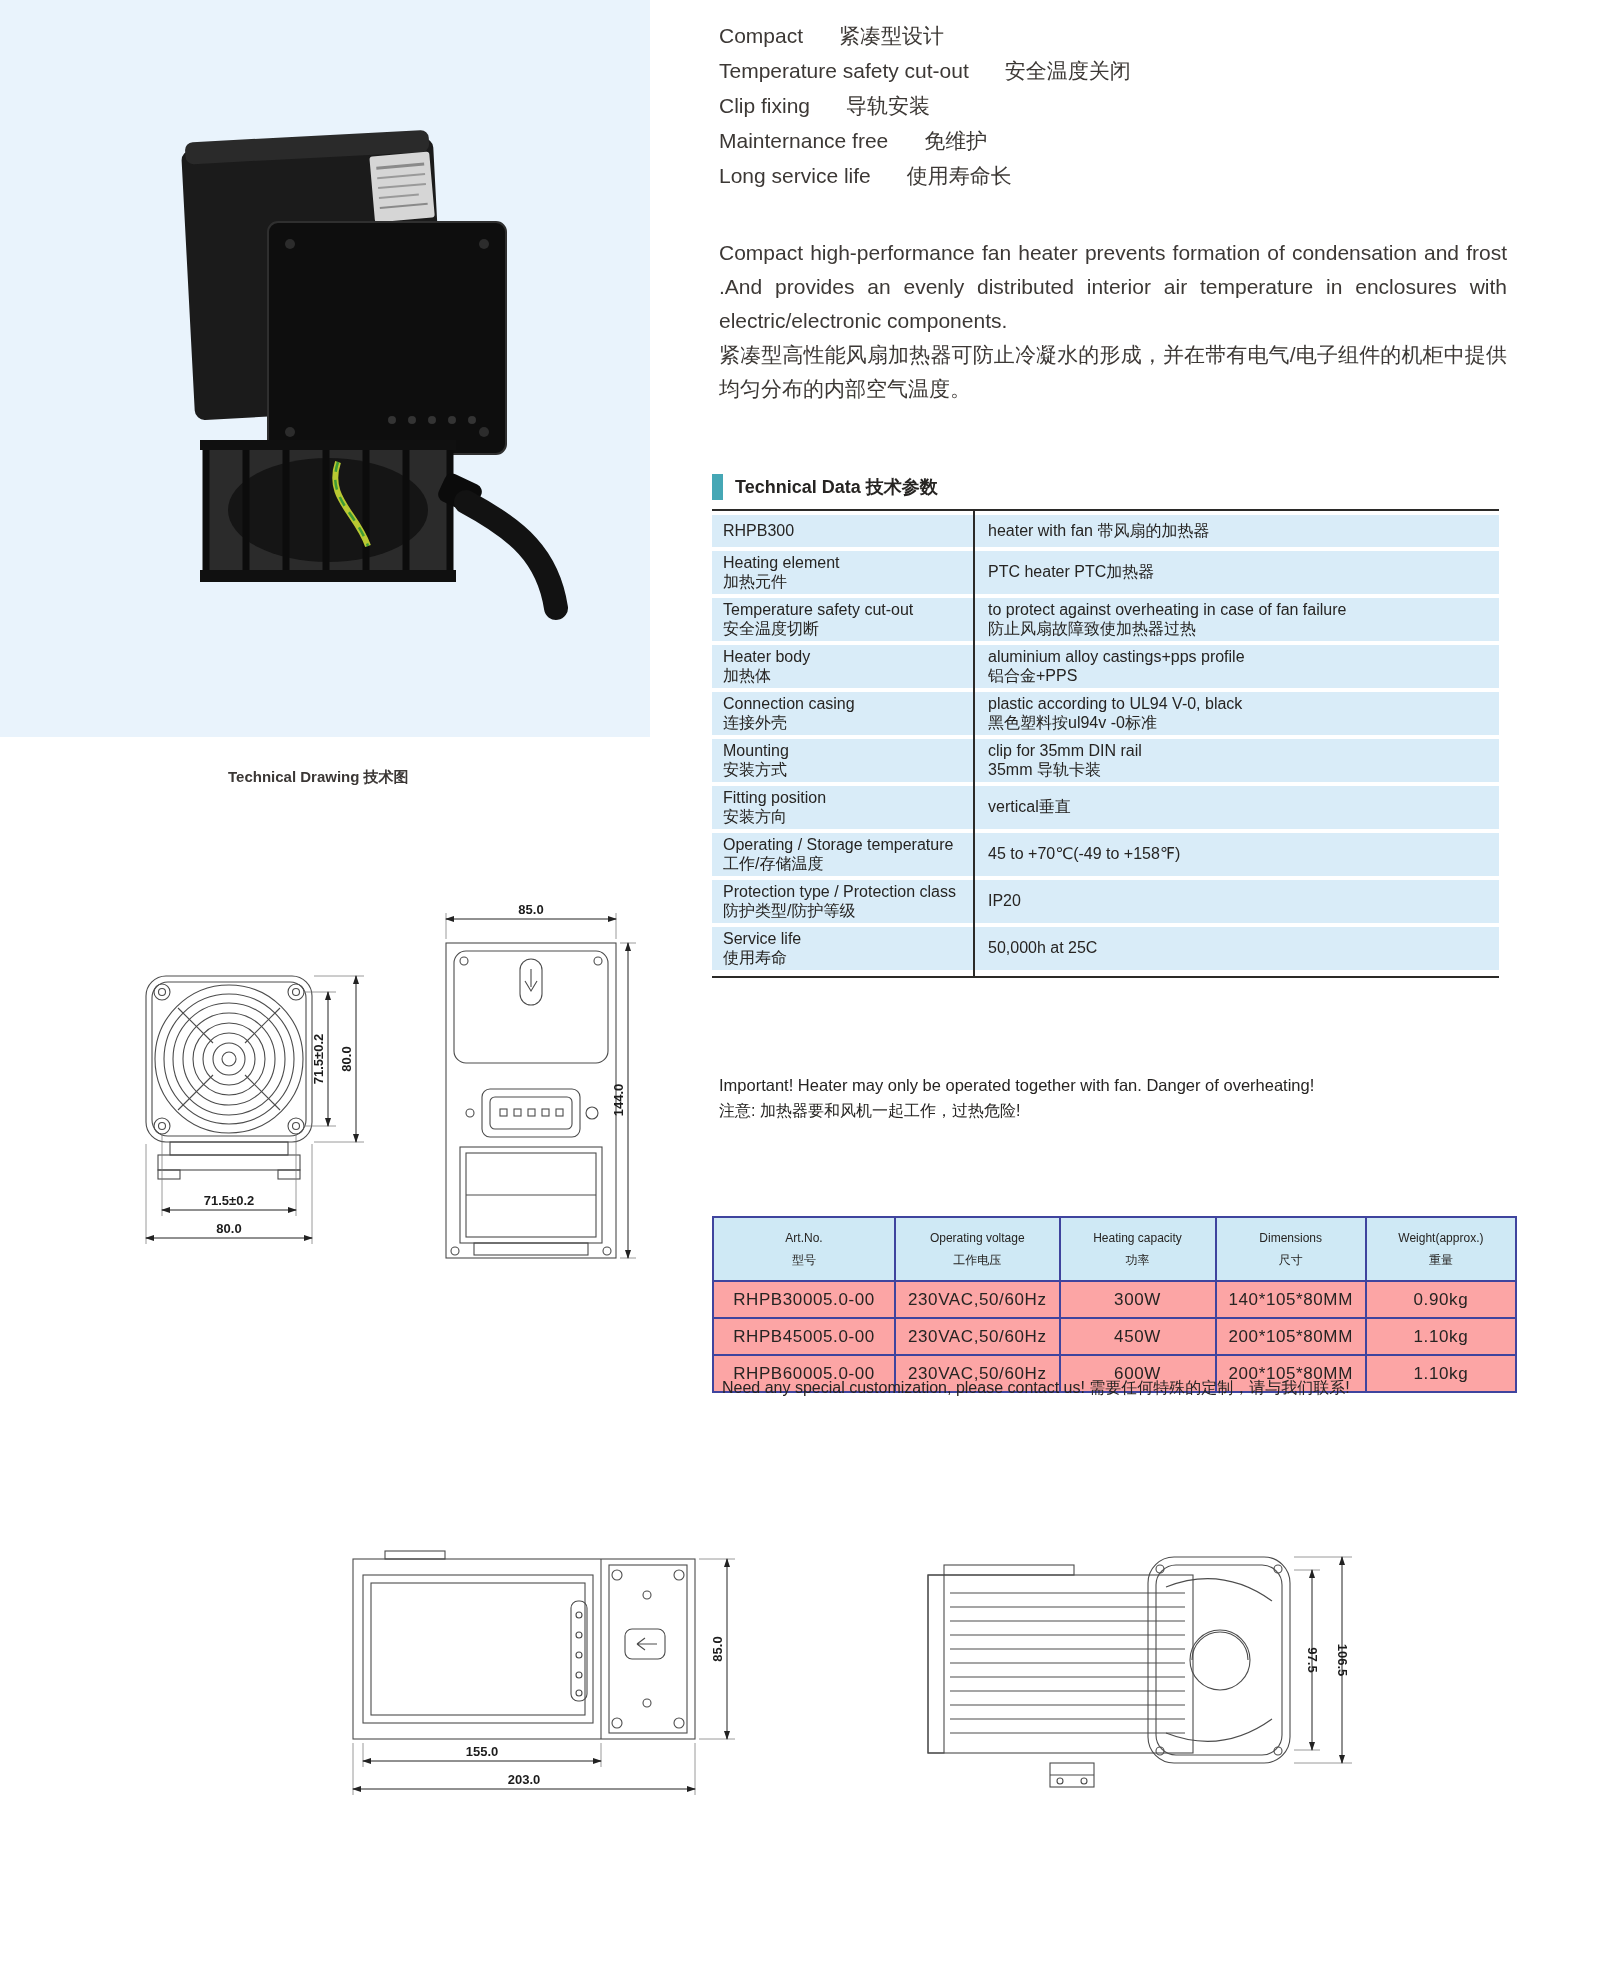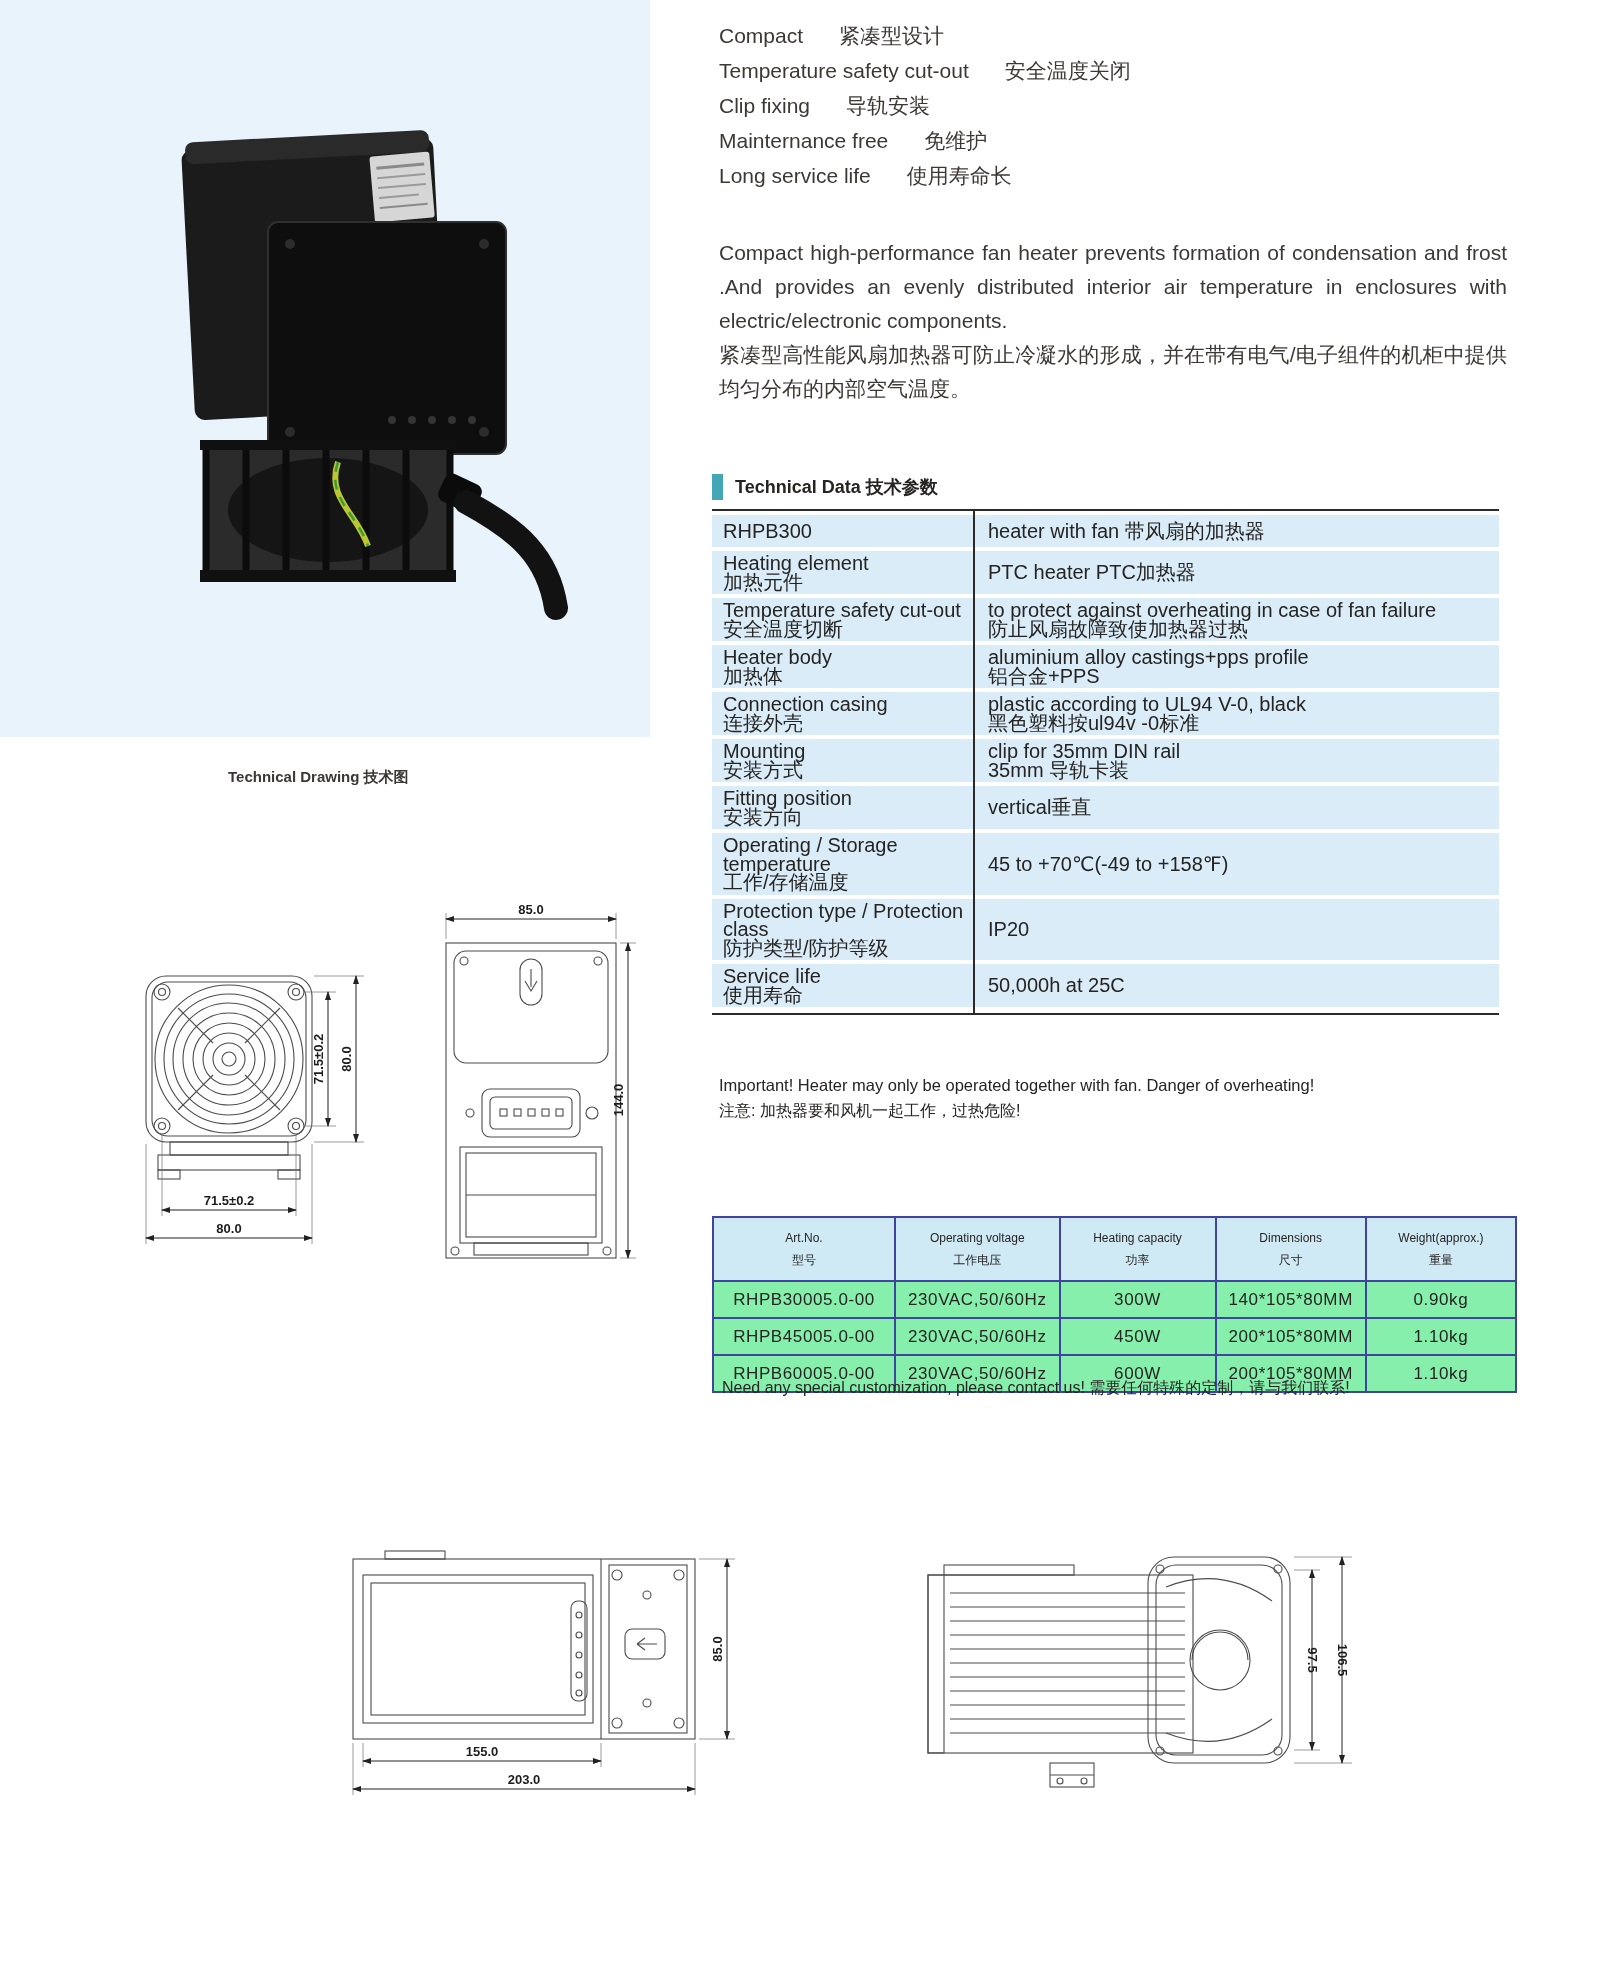--- a/index.html
+++ b/index.html
@@ -20,31 +20,31 @@
   .description{position:absolute;left:719px;top:236px;width:788px;font-size:21px;line-height:34px;color:#3c3835;text-align:justify;}
   .desc-zh{text-align:justify;}
 
   .tech-heading{position:absolute;left:712px;top:474px;width:787px;border-bottom:2px solid #2b2a28;
     padding-bottom:9px;font-weight:bold;font-size:18px;display:flex;align-items:center;color:#262422;}
   .teal-bar{display:inline-block;width:11px;height:26px;background:#45a7b5;margin-right:12px;}
 
   .tech-table{position:absolute;left:712px;top:511px;width:787px;border-bottom:2px solid #2b2a28;padding-bottom:6px;}
   .tech-divider{position:absolute;left:261px;top:-2px;bottom:0;width:2px;background:#2b2a28;}
   .trow{display:flex;margin-top:4px;background:#d9ecf8;min-height:32px;}
-  .tcell{box-sizing:border-box;padding:3px 8px;font-size:20px;line-height:18.5px;display:flex;flex-direction:column;justify-content:center;color:#262422;}
+  .tcell{box-sizing:border-box;padding:3px 8px;font-size:16px;line-height:18.5px;display:flex;flex-direction:column;justify-content:center;color:#262422;}
   .tlabel{width:261px;padding-left:11px;}
   .tvalue{flex:1;padding-left:15px;}
 
   .important-note{position:absolute;left:719px;top:1076px;font-size:16.5px;color:#262422;}
   .important-note .zh{font-size:16px;margin-top:6px;}
 
   .order-table{position:absolute;left:712px;top:1216px;border-collapse:collapse;table-layout:fixed;}
   .order-table th,.order-table td{border:2px solid #3f449e;text-align:center;color:#262422;}
   .order-table th{background:#cfe9f5;font-weight:normal;font-size:12px;line-height:22px;height:58px;padding:2px 4px;}
-  .order-table td{background:#86efac;font-size:17px;height:35px;letter-spacing:0.6px;padding:0 12px;}
+  .order-table td{background:#fca5a5;font-size:17px;height:35px;letter-spacing:0.6px;padding:0 12px;}
 
   .custom-note{position:absolute;left:722px;top:1378px;font-size:16px;color:#262422;}
 
   .draw{position:absolute;}
   .draw .dl{stroke:#4c4c4c;fill:none;stroke-width:1.1px;}
   .draw .ext{stroke:#7a7a7a;fill:none;stroke-width:0.75px;}
   .draw .dim{stroke:#222222;fill:none;stroke-width:1px;}
   .draw text{font-size:13px;font-weight:bold;fill:#1c1c1c;font-family:"Liberation Sans","DejaVu Sans",sans-serif;}
 </style>
 </head>

